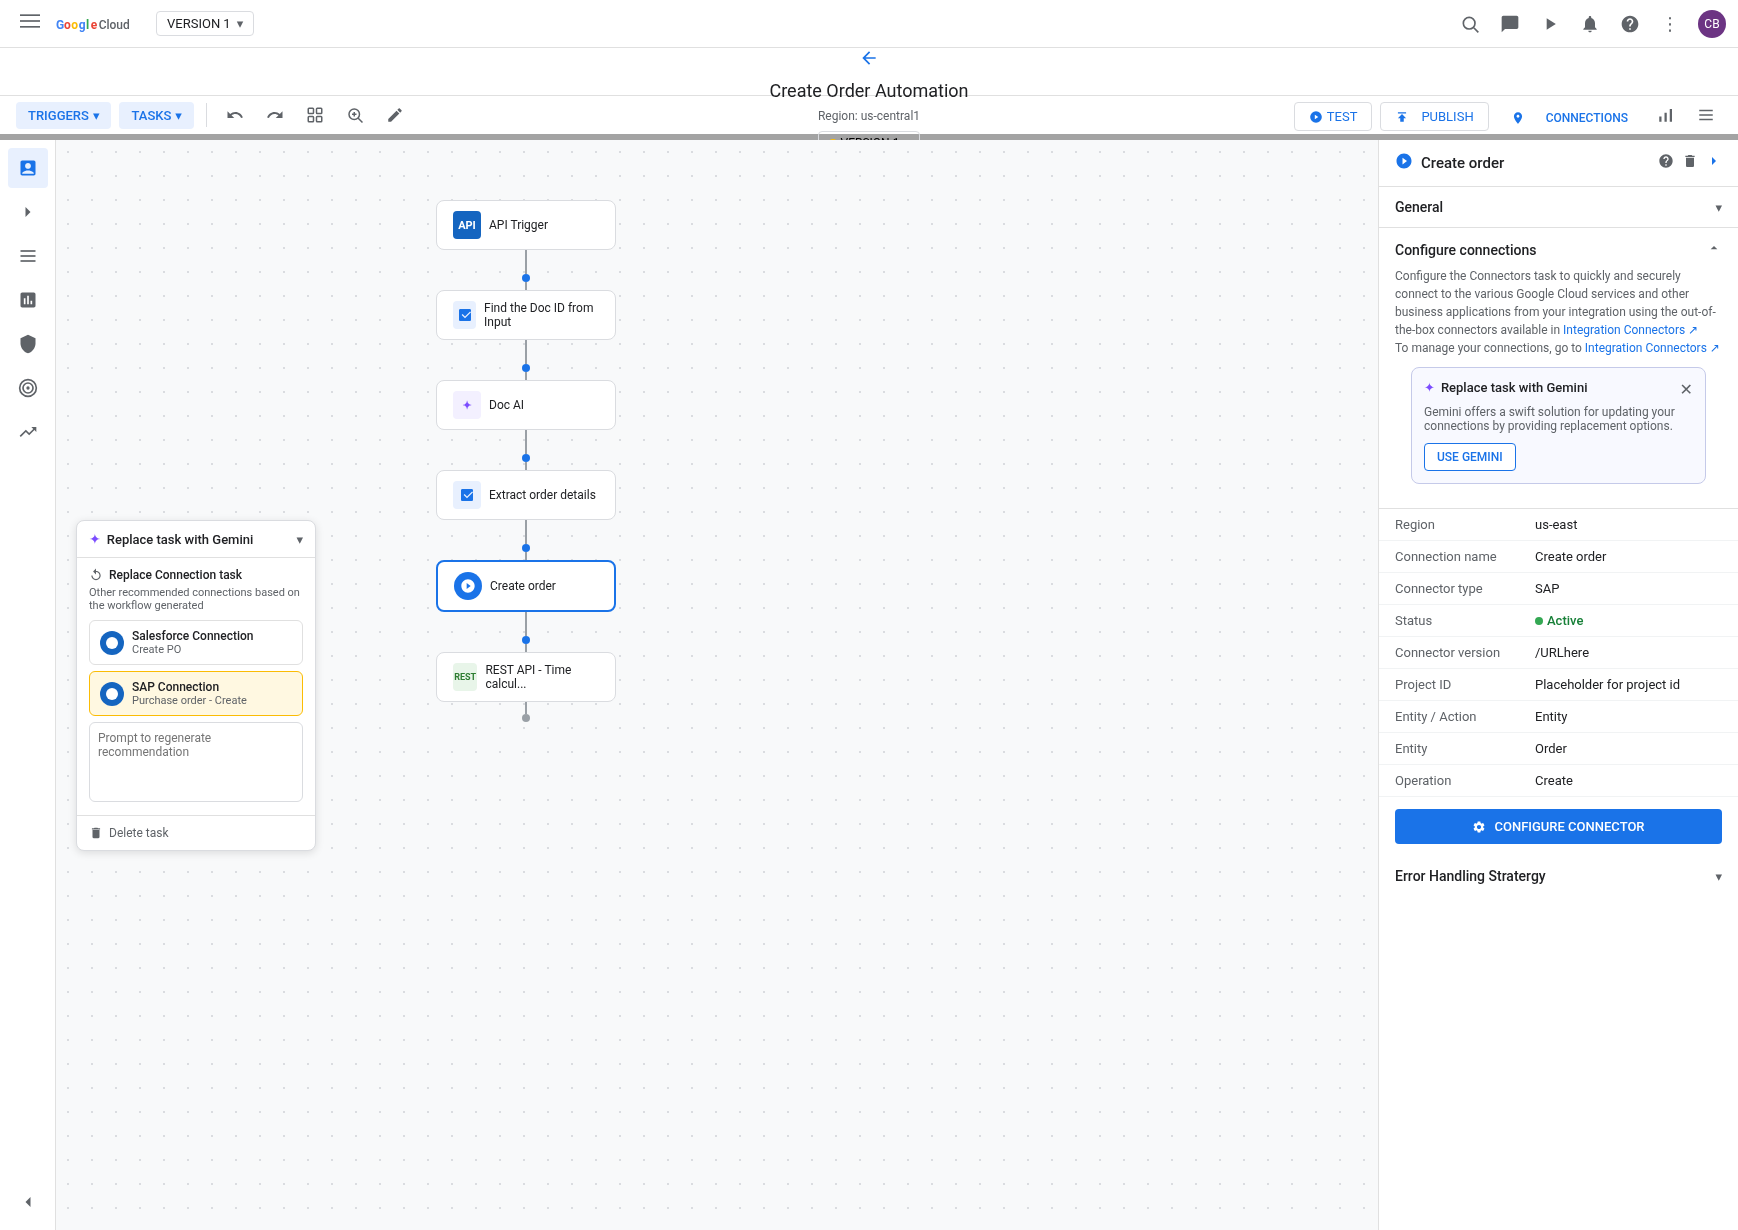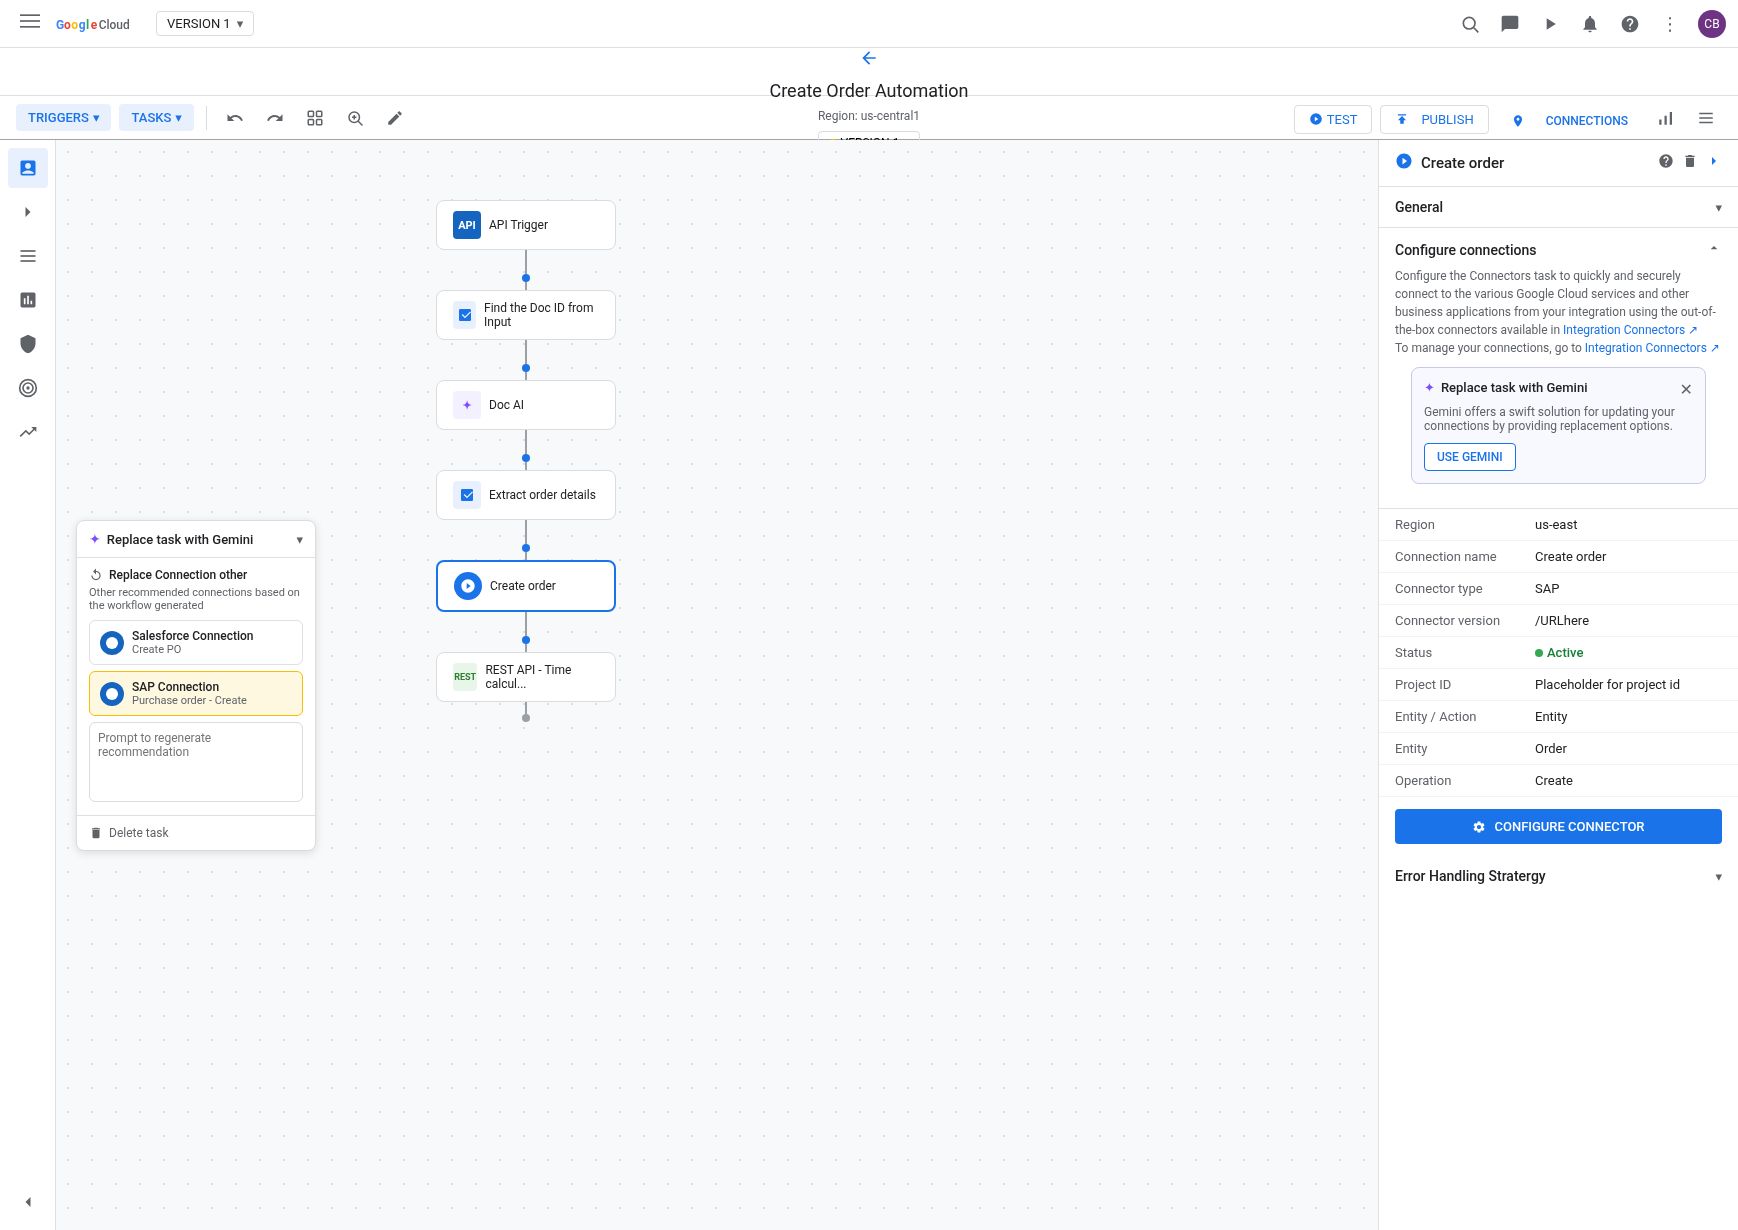--- a/index.html
+++ b/index.html
@@ -39,21 +39,21 @@
     .learn-btn {
       display: flex; align-items: center; gap: 4px; color: #1a73e8;
       border: 1px solid #1a73e8; border-radius: 4px; padding: 6px 12px; cursor: pointer; font-size: 13px;
     }
     .info-icon { color: #5f6368; cursor: pointer; }
     .more-icon { color: #5f6368; cursor: pointer; }
 
     
     .third-toolbar {
       display: flex; align-items: center; height: 44px; padding: 0 16px;
-      border-bottom: 1px solid #a3a3a3; background: #fff; gap: 8px;
+      border-bottom: 6px solid #a3a3a3; background: #fff; gap: 8px;
     }
     .trigger-btn, .tasks-btn {
       display: flex; align-items: center; gap: 4px;
       background: #e8f0fe; color: #1a73e8; border: none; border-radius: 4px;
       padding: 6px 12px; cursor: pointer; font-size: 13px; font-weight: 500;
     }
     .toolbar-separator { width: 1px; height: 24px; background: #dadce0; margin: 0 4px; }
     .toolbar-icon-btn {
       color: #5f6368; cursor: pointer; background: none; border: none;
       font-size: 18px; width: 32px; height: 32px; display: flex; align-items: center; justify-content: center;
@@ -526,21 +526,21 @@
           <span class="gemini-star">✦</span>
           <span>Replace task with Gemini</span>
         </div>
         <span class="gemini-chevron">▾</span>
       </div>
       <div class="gemini-section">
         <div class="replace-label">
           <svg width="14" height="14" viewBox="0 0 24 24" fill="#5f6368">
               <path d="M12 5V1L7 6l5 5V7c3.31 0 6 2.69 6 6s-2.69 6-6 6-6-2.69-6-6H4c0 4.42 3.58 8 8 8s8-3.58 8-8-3.58-8-8-8z"></path>
             </svg>
-          <span>Replace Connection other</span>
+          <span>Replace Connection task</span>
         </div>
         <div class="replace-desc">Other recommended connections based on the workflow generated</div>
 
         <div class="connection-option">
           <div class="conn-icon" style="background:#1565c0;">
             <div class="conn-icon-inner"></div>
           </div>
           <div class="conn-info">
             <div class="conn-name">Salesforce Connection</div>
             <div class="conn-desc">Create PO</div>
@@ -642,30 +642,30 @@
       </div>
       <div class="field-row">
         <span class="field-label">Connection name</span>
         <span class="field-value">Create order</span>
       </div>
       <div class="field-row">
         <span class="field-label">Connector type</span>
         <span class="field-value">SAP</span>
       </div>
       <div class="field-row">
-        <span class="field-label">Connector version</span>
-        <span class="field-value">/URLhere</span>
-      </div>
-      <div class="field-row">
         <span class="field-label">Status</span>
         <span class="field-value active">
           <span class="status-dot"></span>Active
         </span>
       </div>
       <div class="field-row">
+        <span class="field-label">Connector version</span>
+        <span class="field-value">/URLhere</span>
+      </div>
+      <div class="field-row">
         <span class="field-label">Project ID</span>
         <span class="field-value">Placeholder for project id</span>
       </div>
       <div class="field-row">
         <span class="field-label">Entity / Action</span>
         <span class="field-value">Entity</span>
       </div>
       <div class="field-row">
         <span class="field-label">Entity</span>
         <span class="field-value">Order</span>

